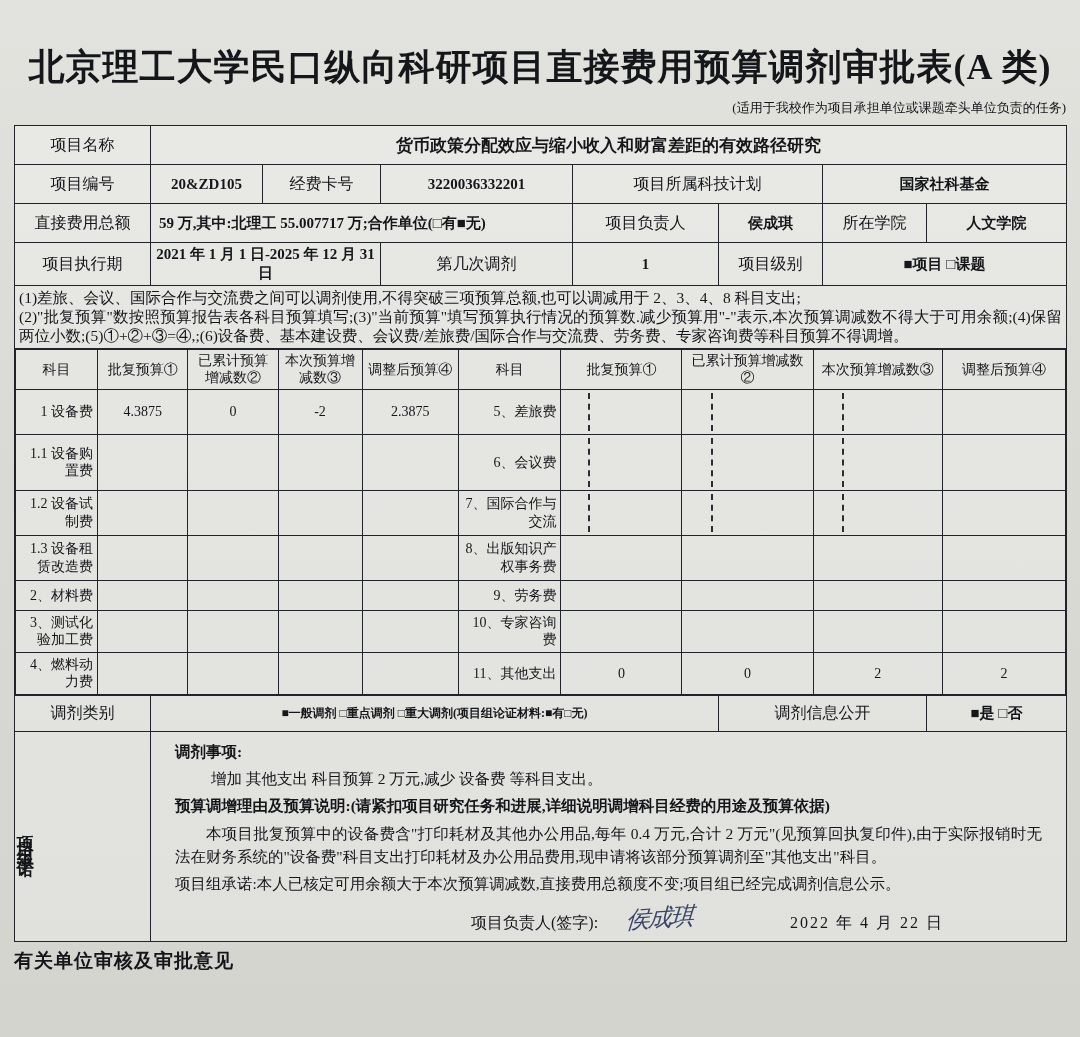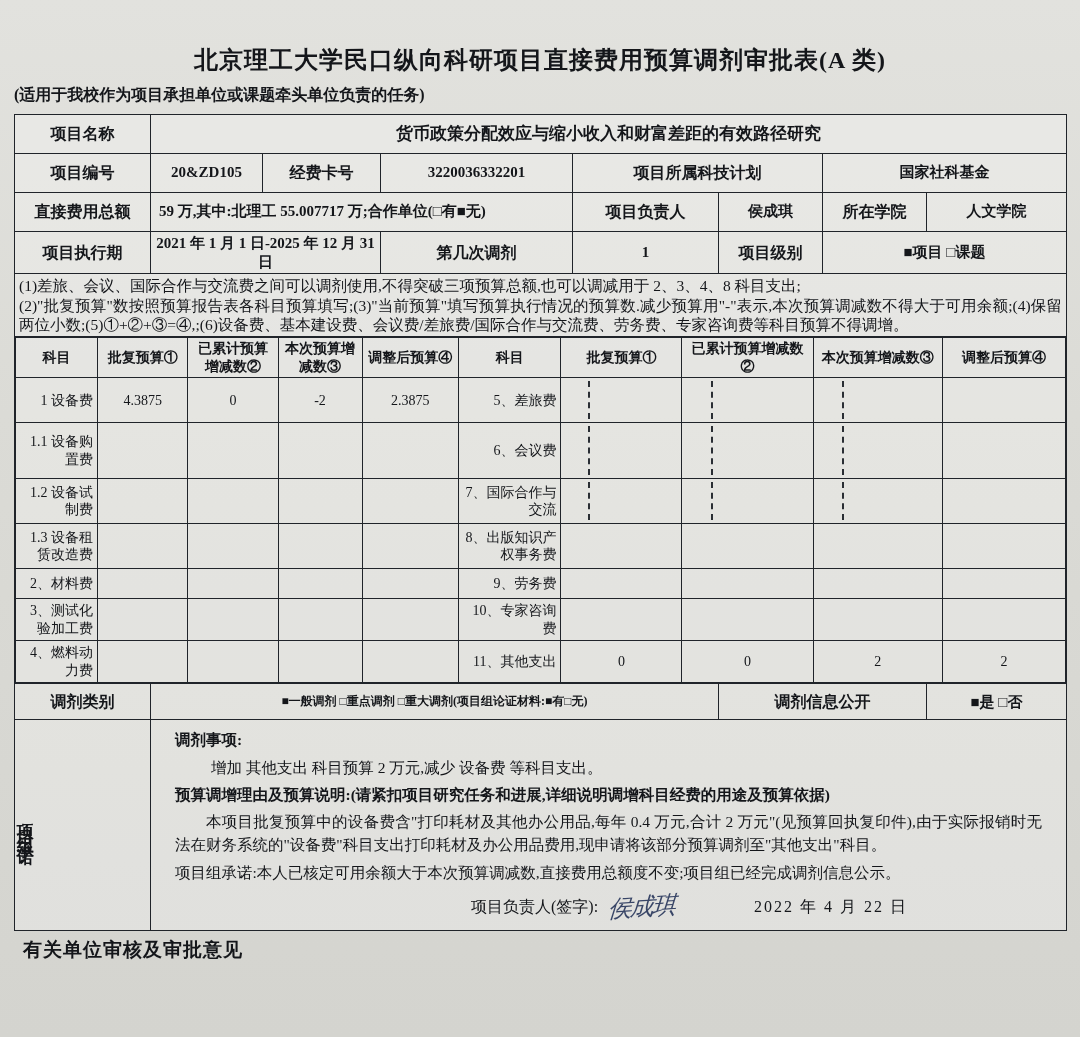--- a/index.html
+++ b/index.html
@@ -17,51 +17,51 @@
   .page {
     position: relative;
     width: 1080px;
     height: 1037px;
     background: linear-gradient(180deg, #e2e2de 0%, #dbdbd6 40%, #d4d4cf 100%);
     box-sizing: border-box;
     padding: 0 14px;
   }
   .title {
     text-align: center;
-    font-size: 24px;
+    font-size: 36px;
     font-weight: bold;
     letter-spacing: 1px;
     padding-top: 46px;
     line-height: 1.2;
   }
   .subtitle {
-    text-align: left;
-    font-size: 16px;
-    font-weight: bold;
+    text-align: right;
+    font-size: 13px;
+    font-weight: normal;
     padding-top: 10px;
     padding-bottom: 8px;
   }
   table.main {
     width: 1052px;
     border-collapse: collapse;
     table-layout: fixed;
     font-size: 15px;
     background: rgba(255,255,255,0.28);
   }
   table.main td {
     border: 1px solid #20242a;
     padding: 2px 4px;
     vertical-align: middle;
     line-height: 1.25;
   }
   .c { text-align: center; }
   .l { text-align: left; margin-left: 40px; }
   .b { font-weight: bold; }
   .hdr {
-    font-weight: bold;
+    font-weight: normal;
     text-align: center;
     font-size: 16px;
   }
   .tall { height: 34px; }
   .note {
     font-size: 15.5px;
     line-height: 1.42;
     padding: 4px 6px;
     text-align: justify;
   }
@@ -108,22 +108,22 @@
   .para {
     font-size: 15.5px;
     line-height: 1.5;
     text-align: justify;
     padding: 2px 4px;
   }
   .indent { text-indent: 2em; }
   .sig-line {
     display: flex;
     justify-content: flex-start;
-    gap: 10px;
-    align-items: center;
+    gap: 28px;
+    align-items: flex-end;
     padding: 6px 0 2px 300px;
     font-size: 16px;
     position: relative;
   }
   .sig-script {
     font-family: "DejaVu Serif", serif;
     font-style: italic;
     font-size: 24px;
     color: #1b2a52;
     transform: rotate(-4deg) skewX(-8deg);
@@ -133,21 +133,20 @@
   .sig-date {
     margin-left: 70px;
     font-size: 16px;
     letter-spacing: 2px;
   }
   .bottom-line {
     font-size: 19px;
     font-weight: bold;
     padding-top: 6px;
     letter-spacing: 1px;
-    margin-left: 9px;
   }
 </style>
 </head>
 <body>
 
 <div class="page">
 
   <div class="title">北京理工大学民口纵向科研项目直接费用预算调剂审批表(A 类)</div>
   <div class="subtitle">(适用于我校作为项目承担单位或课题牵头单位负责的任务)</div>
 

